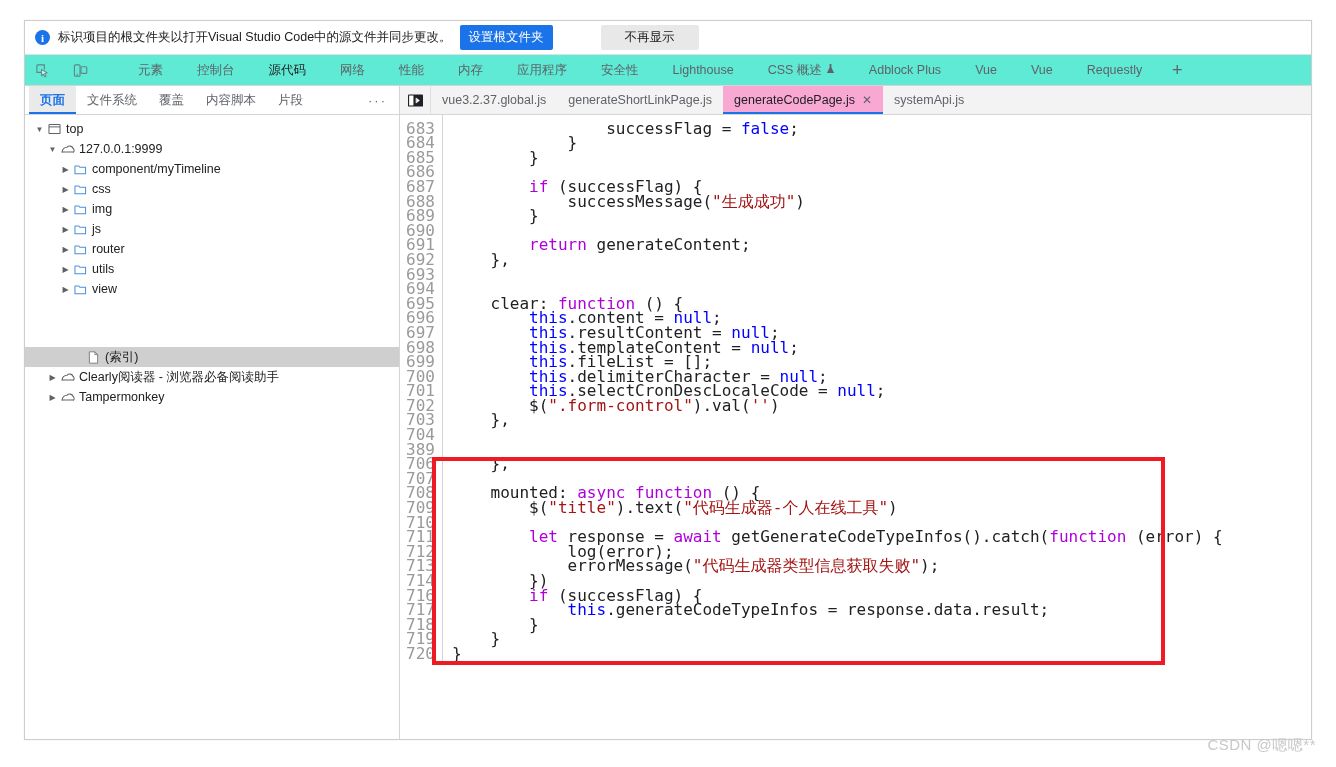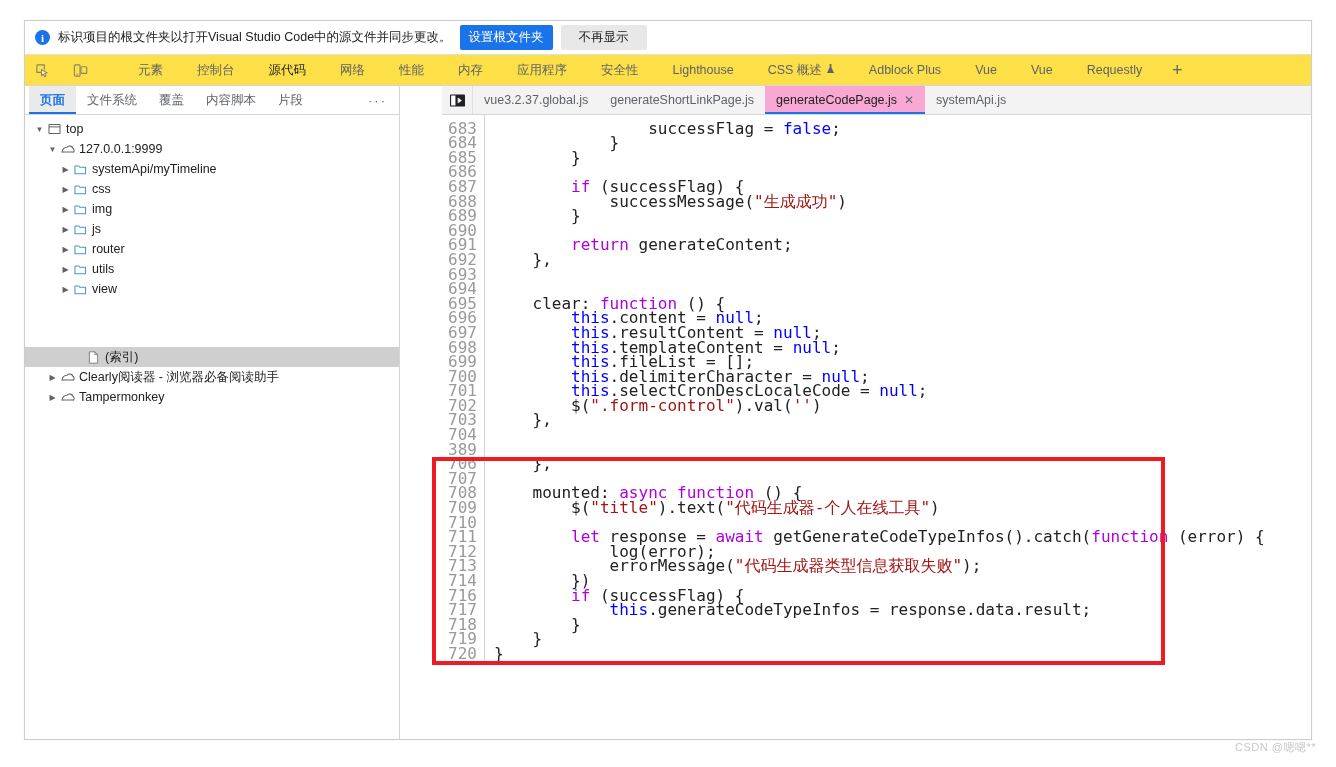--- a/index.html
+++ b/index.html
@@ -30,47 +30,48 @@
   }
   .info-text{font-size:12.5px;color:#202124;white-space:nowrap;}
   .btn-primary{
     background:#1a73e8;color:#fff;border:none;border-radius:2px;
     font-size:12.5px;padding:4px 9px;cursor:pointer;font-family:inherit;
     white-space:nowrap;
     text-align:center;
   }
   .btn-secondary{
     background:#e8e8e8;color:#202124;border:none;border-radius:2px;
-    font-size:12.5px;padding:4px 18px;cursor:pointer;font-family:inherit;
+    font-size:12.5px;padding:4px 24px;cursor:pointer;font-family:inherit;
     white-space:nowrap;
+    margin-left:40px;
   }
 
   
   .maintabs{
-    height:30px;min-height:30px;background:#fde047;border-bottom:1px solid #d5d5d5;
+    height:30px;min-height:30px;background:#5eead4;border-bottom:1px solid #d5d5d5;
     display:flex;align-items:center;padding:0 4px;gap:12px;
   }
   .tb-icon{
     width:26px;height:24px;display:flex;align-items:center;justify-content:center;
     cursor:pointer;opacity:.72;
   }
   .tb-sep{width:10px;}
   .mtab{
     height:29px;display:flex;align-items:center;padding:0 11px;
     font-size:12.5px;color:#5f6368;cursor:pointer;white-space:nowrap;gap:4px;
   }
   .mtab.sel{color:#202124;}
   .mtab .flask{display:inline-block;width:9px;}
   .plus{
     width:24px;height:24px;display:flex;align-items:center;justify-content:center;
     font-size:18px;color:#5f6368;cursor:pointer;line-height:1;
   }
 
   
-  .body{flex:1;display:flex;min-height:0;gap:42px;}
+  .body{flex:1;display:flex;min-height:0;}
 
   
   .nav-pane{
     width:374px;min-width:374px;border-right:1px solid #d5d5d5;
     display:flex;flex-direction:column;background:#fff;
   }
   .nav-tabs{
     height:28px;min-height:28px;display:flex;align-items:stretch;
     border-bottom:1px solid #d5d5d5;background:#fff;padding-left:4px;
   }
@@ -142,21 +143,21 @@
   .this{color:#0000ff;}
 
   
   .redbox{
     position:absolute;border:4px solid #ee1b24;pointer-events:none;
     left:432px;top:457px;width:733px;height:208px;box-sizing:border-box;
   }
 
   
   .watermark{
-    position:absolute;right:20px;bottom:12px;color:#c8c8c8;font-size:11px;
+    position:absolute;right:20px;bottom:12px;color:#c8c8c8;font-size:15px;
     letter-spacing:.5px;user-select:none;
   }
 </style>
 </head>
 <body>
 
 <div class="page">
 
   <div class="devtools">
 
@@ -279,21 +280,21 @@
               <div class="tlabel">127.0.0.1:9999</div>
             </div>
             <div class="trow">
               <div class="tw" style="width: 34px;"></div>
               <div class="arrow">▶</div>
               <div class="ticon">
                 <svg width="13" height="12" viewBox="0 0 14 13">
                   <path d="M1 3.2 h4.2 l1.1 1.4 h6.2 v7 h-11.5 z" fill="#fff" stroke="#4a90d9" stroke-width="1.1" stroke-linejoin="round"></path>
                 </svg>
               </div>
-              <div class="tlabel">systemApi/myTimeline</div>
+              <div class="tlabel">component/myTimeline</div>
             </div>
             <div class="trow">
               <div class="tw" style="width: 34px;"></div>
               <div class="arrow">▶</div>
               <div class="ticon">
                 <svg width="13" height="12" viewBox="0 0 14 13">
                   <path d="M1 3.2 h4.2 l1.1 1.4 h6.2 v7 h-11.5 z" fill="#fff" stroke="#4a90d9" stroke-width="1.1" stroke-linejoin="round"></path>
                 </svg>
               </div>
               <div class="tlabel">css</div>

